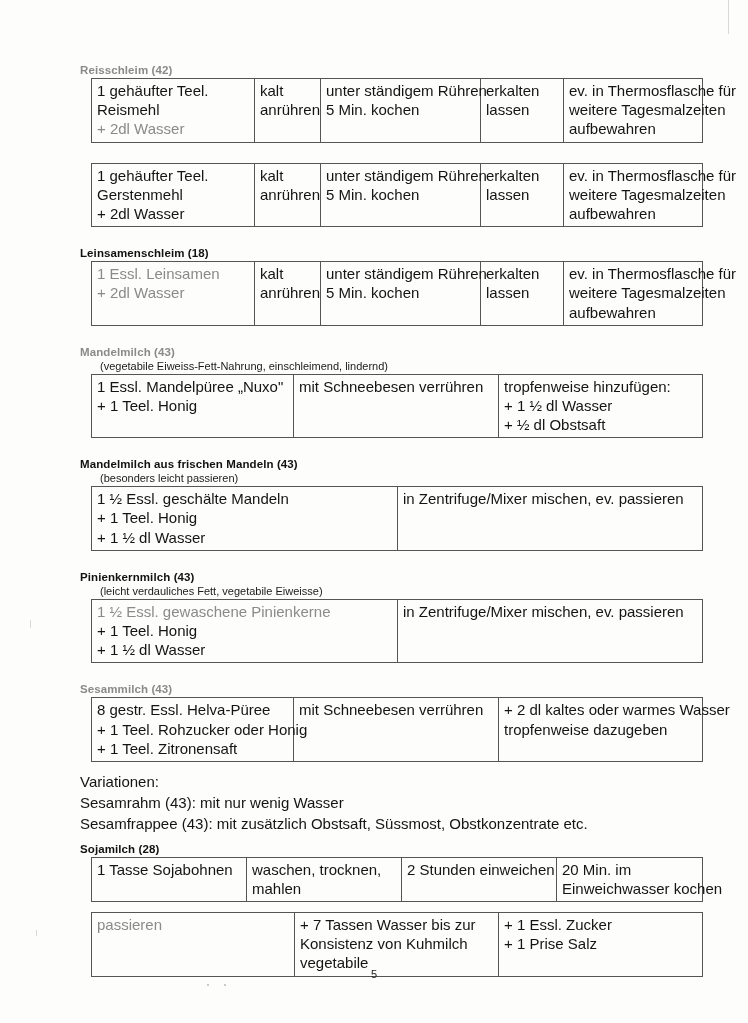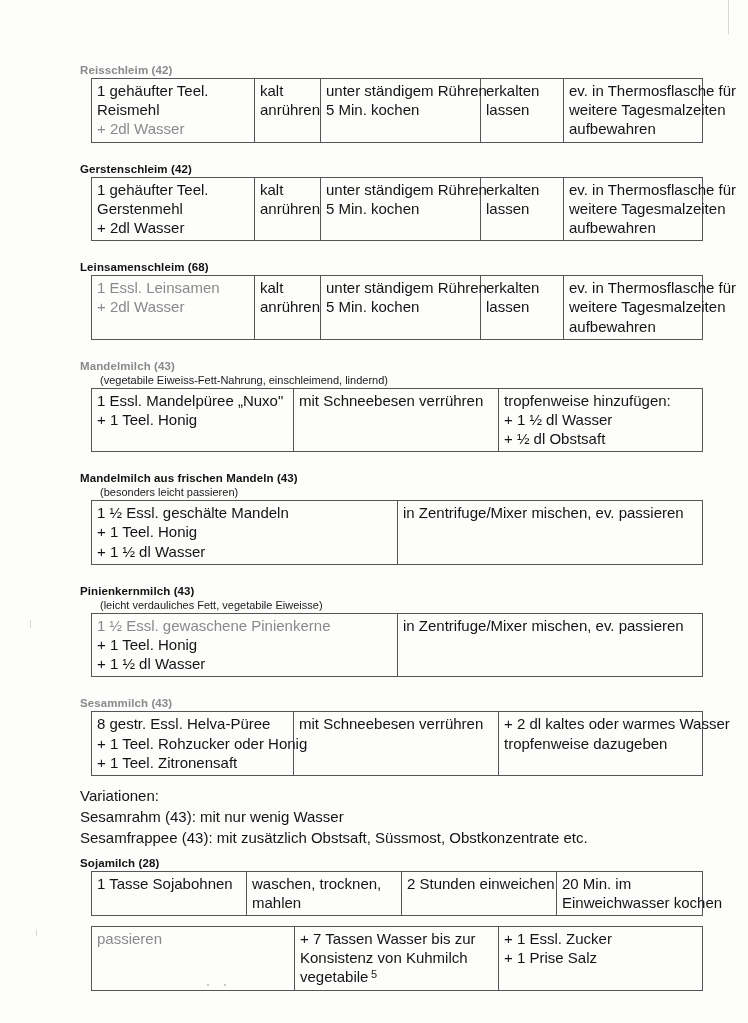--- a/index.html
+++ b/index.html
@@ -151,21 +151,20 @@
             </div>
           </td>
         </tr>
       </tbody>
         </table>
     </div>
 
     <div class="spacer-14"></div>
 
     <div class="section">
-      <div class="sec-title">Gerstenschleim (42)</div>
       <table class="rec">
         <colgroup>
           <col style="width:163px">
             <col style="width:66px">
             <col style="width:160px">
             <col style="width:83px">
             <col style="width:139px">
         </colgroup>
         <tbody>
             <tr>
@@ -202,21 +201,21 @@
             </div>
           </td>
         </tr>
       </tbody>
         </table>
     </div>
 
     <div class="spacer-14"></div>
 
     <div class="section">
-      <div class="sec-title">Leinsamenschleim (68)</div>
+      <div class="sec-title">Leinsamenschleim (18)</div>
       <table class="rec">
         <colgroup>
           <col style="width:163px">
             <col style="width:66px">
             <col style="width:160px">
             <col style="width:83px">
             <col style="width:139px">
         </colgroup>
         <tbody>
             <tr>

